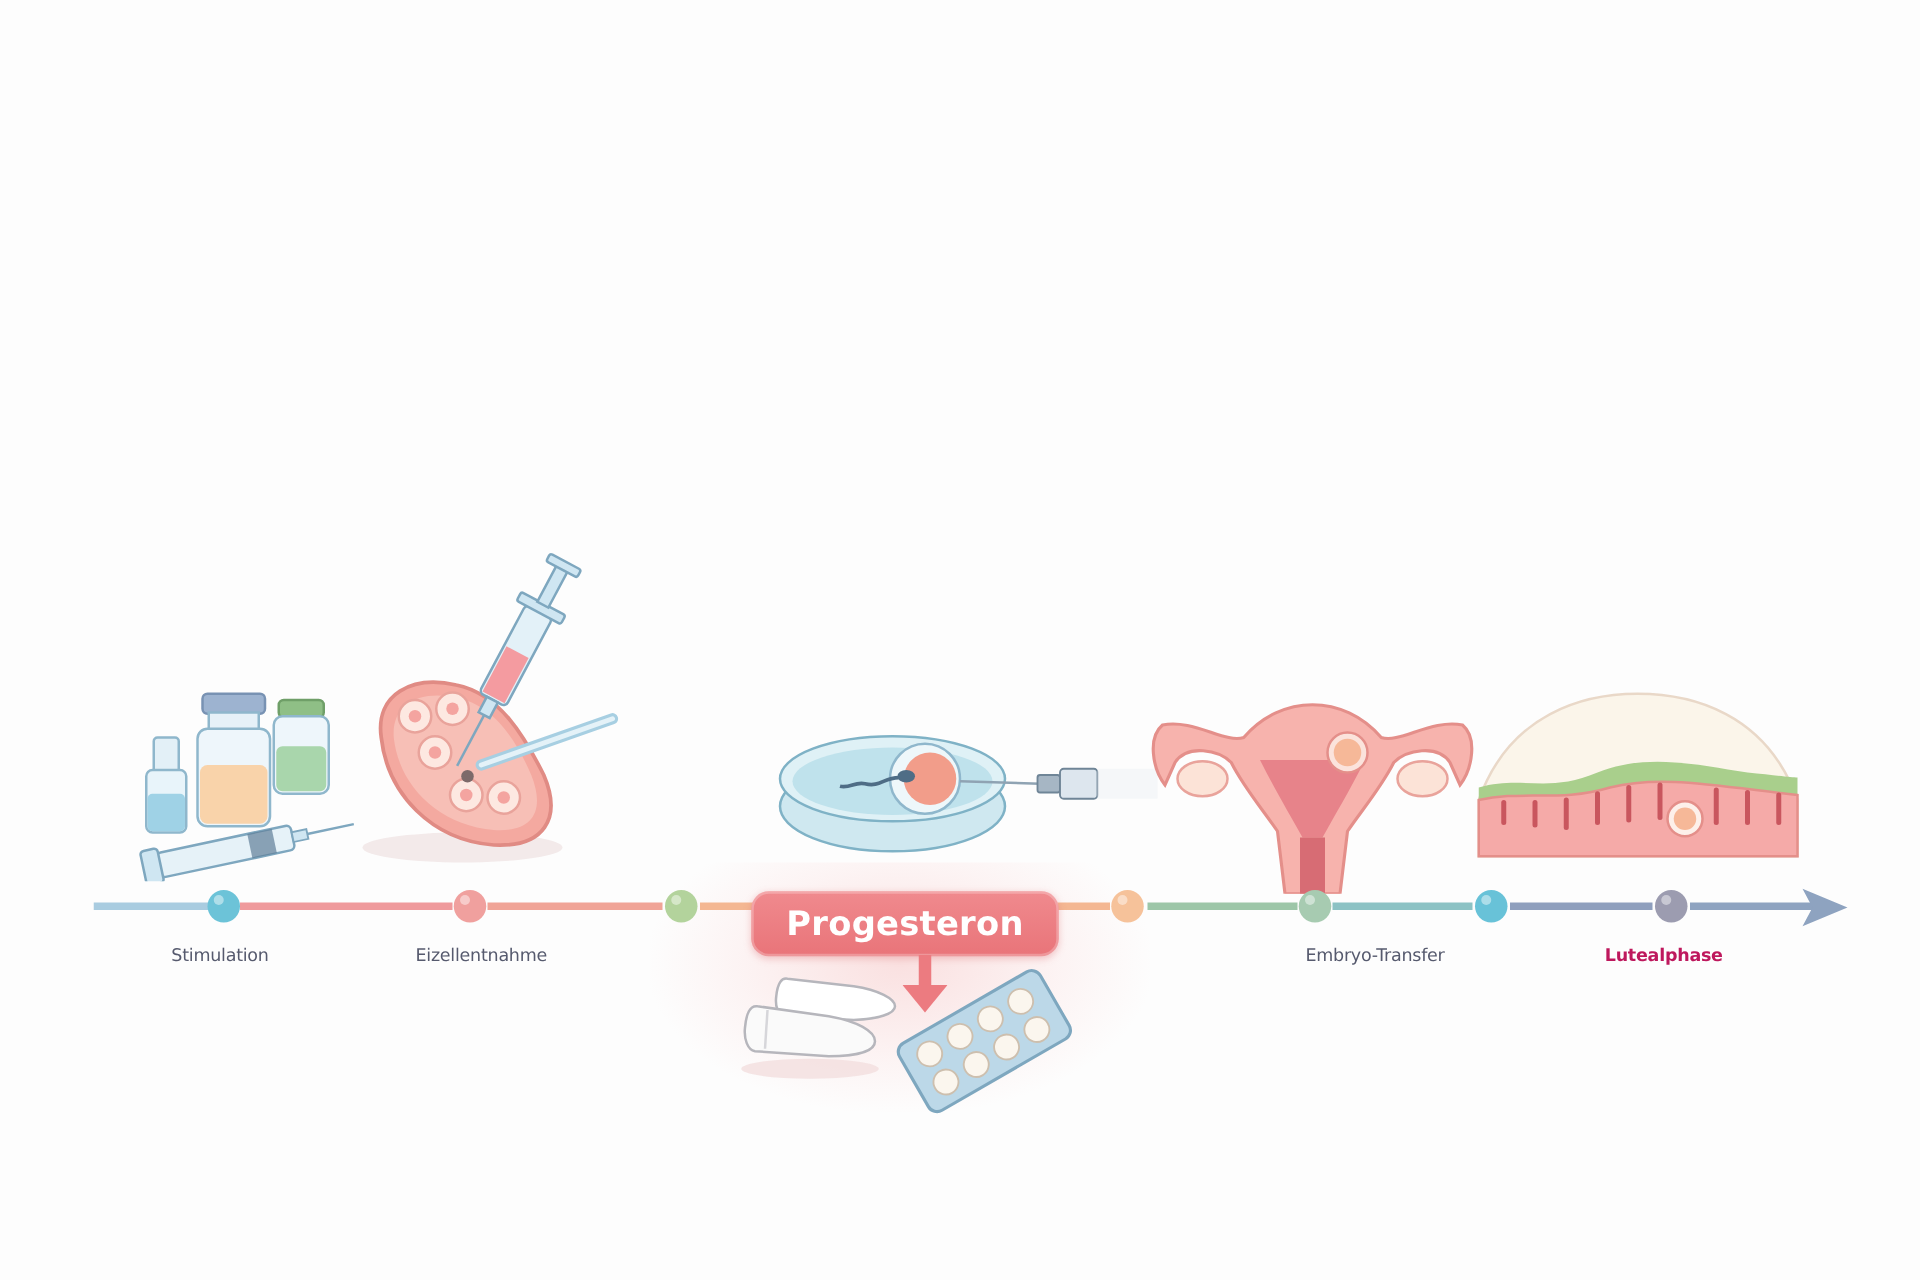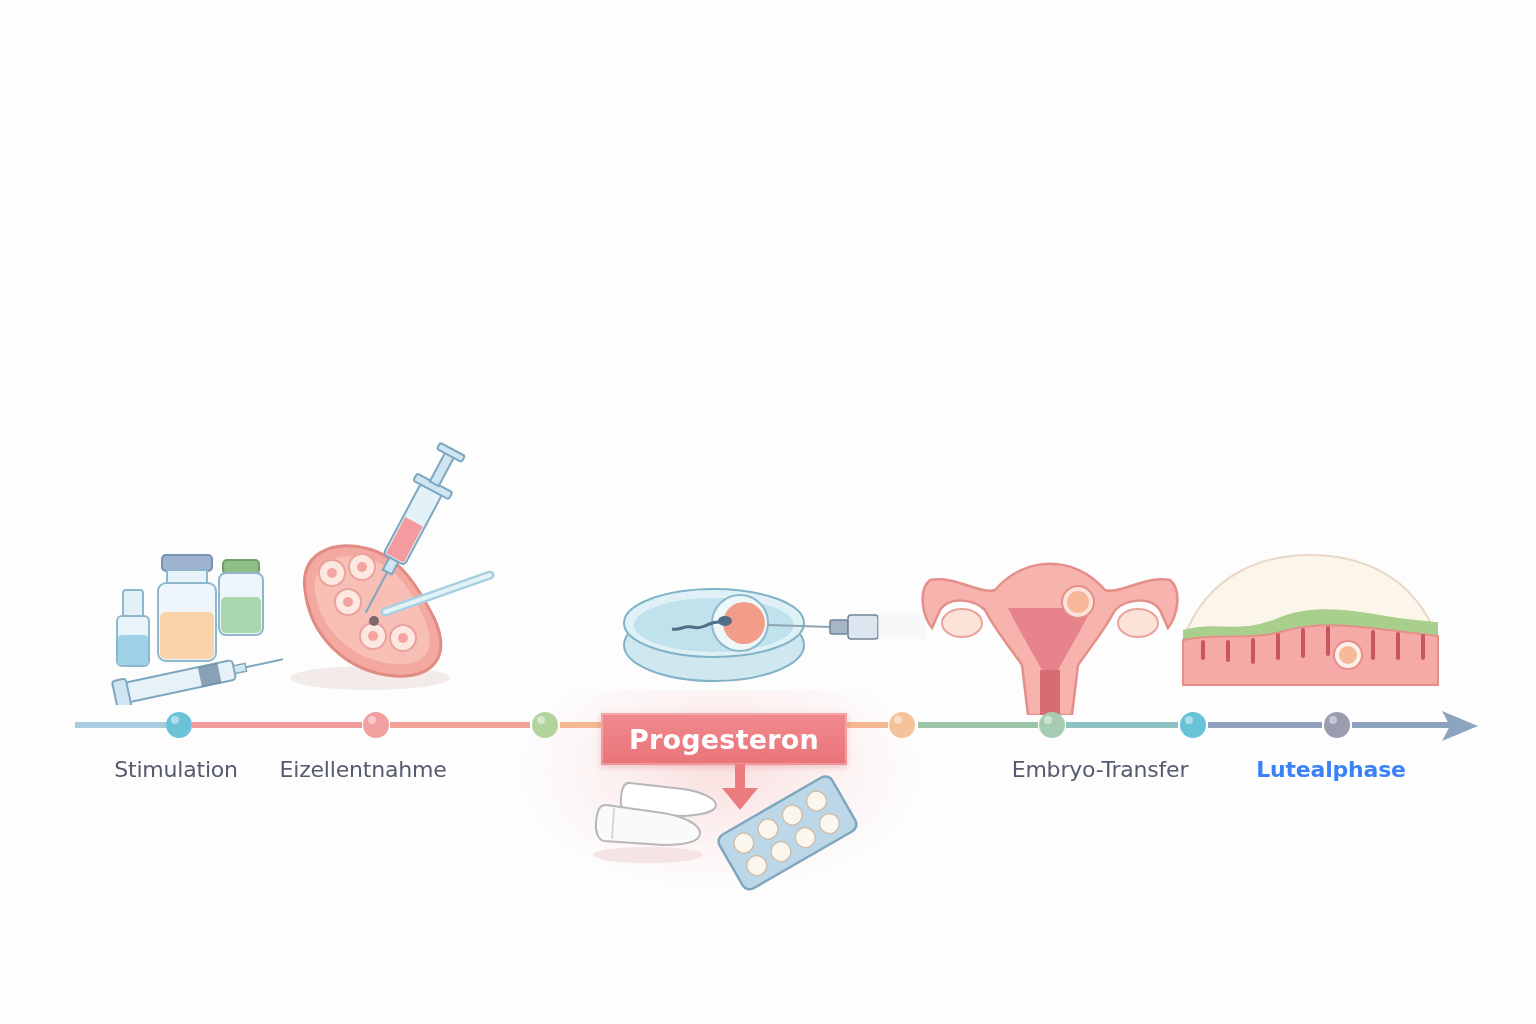--- a/index.html
+++ b/index.html
@@ -2,31 +2,31 @@
 <html><head>
   <meta charset="utf-8">
   <style>
     html, body { margin: 0; padding: 0; }
     body {
       width: 1536px; height: 1024px; background: #fdfdfd; position: relative; overflow: hidden;
       font-family: "DejaVu Sans", "Liberation Sans", sans-serif;
     }
     .abs { position: absolute; }
     .stage-label {
-      position: absolute; top: 757px; font-size: 22px; color: #565a6e; white-space: nowrap;
+      position: absolute; top: 757px; font-size: 14px; color: #565a6e; white-space: nowrap;
       transform: translateX(-50%); letter-spacing: -0.2px;
     }
-    .stage-label.bold { font-weight: bold; color: #3b82f6; }
+    .stage-label.bold { font-weight: bold; color: #be185d; }
     .glow {
       position: absolute; left: 520px; top: 690px; width: 400px; height: 200px;
       background: radial-gradient(ellipse at 50% 40%, rgba(244,170,170,0.35) 0%, rgba(250,200,200,0.18) 45%, rgba(255,255,255,0) 72%);
     }
     .callout {
       position: absolute; left: 601px; top: 713px; width: 246px; height: 52px;
-      background: linear-gradient(#f08a8e, #e97479); border-radius: 0;
+      background: linear-gradient(#f08a8e, #e97479); border-radius: 14px;
       box-shadow: 0 2px 6px rgba(220,110,115,0.35), inset 0 0 0 2px rgba(255,255,255,0.25);
       display: flex; align-items: center; justify-content: center;
     }
     .callout span { color: #fff; font-size: 27px; font-weight: bold; letter-spacing: 0.2px; }
   </style>
 </head>
 <body>
 
 <svg class="abs" style="left:105px;top:550px" width="185" height="155" viewBox="0 0 185 155">
 
@@ -200,15 +200,15 @@
         <circle cx="116" cy="48" r="10"></circle>
       <circle cx="32" cy="74" r="10"></circle>
         <circle cx="60" cy="74" r="10"></circle>
         <circle cx="88" cy="74" r="10"></circle>
         <circle cx="116" cy="74" r="10"></circle>
     </g>
   </g>
 </svg>
 
 <div class="stage-label" style="left:176px">Stimulation</div>
-<div class="stage-label" style="left:363px">Eizellentnahme</div>
+<div class="stage-label" style="left:385px">Eizellentnahme</div>
 <div class="stage-label" style="left:1100px">Embryo-Transfer</div>
 <div class="stage-label bold" style="left:1331px">Lutealphase</div>
 
 </body></html>

